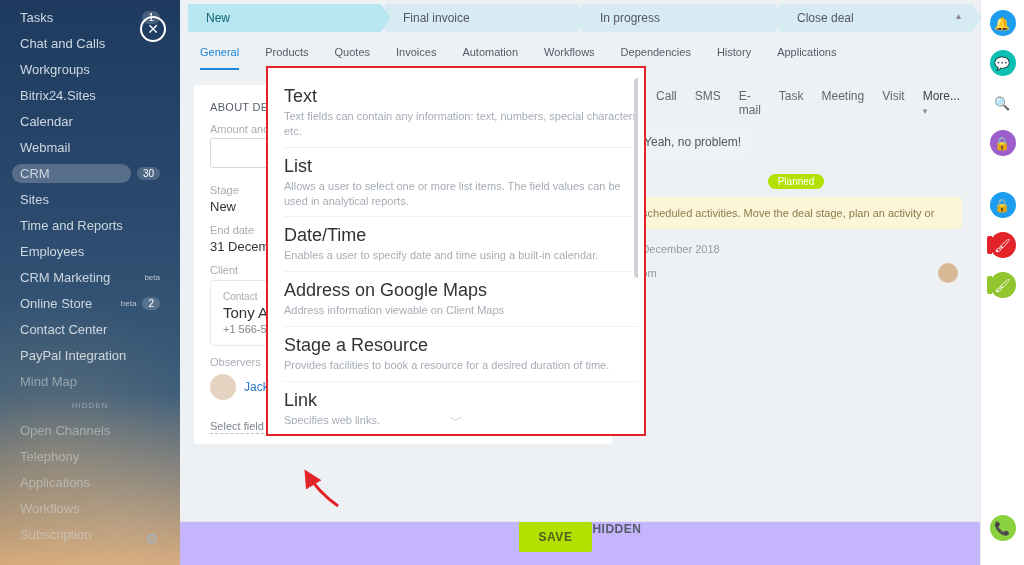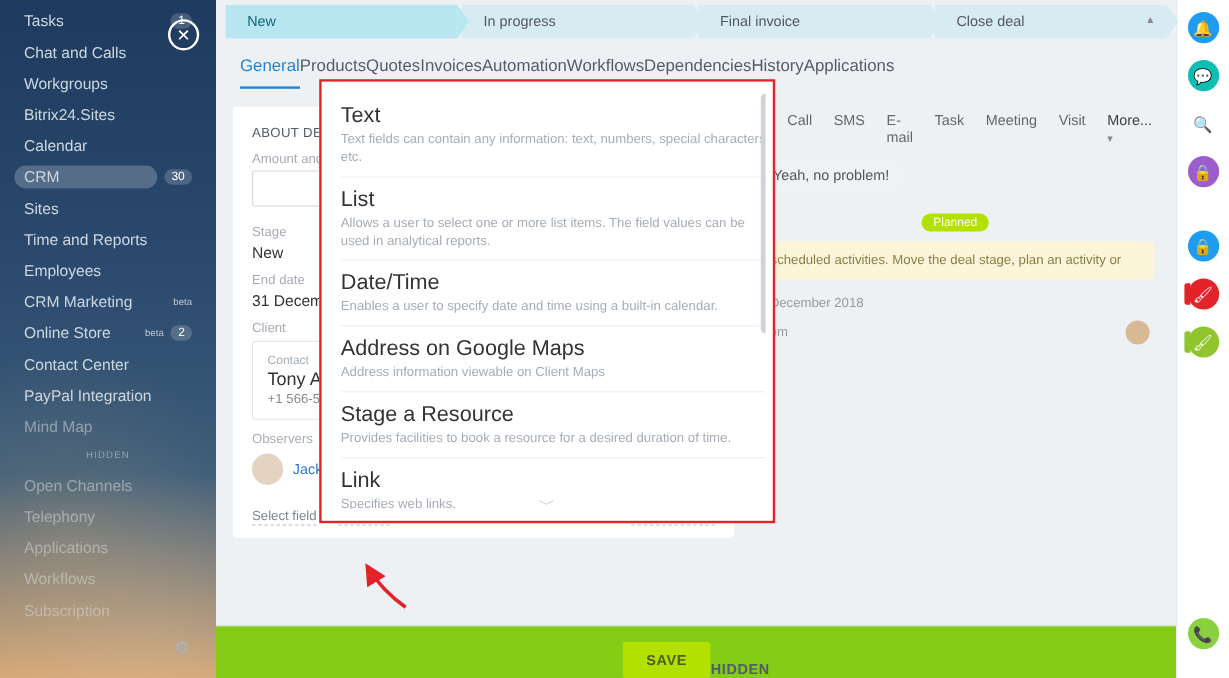--- a/index.html
+++ b/index.html
@@ -22,21 +22,21 @@
   
   .pipeline{display:flex;height:28px;margin:4px 4px 0 4px}
   .stage{flex:1;position:relative;background:#d7ecf2;color:#556;height:28px;line-height:28px;font-size:12px;padding-left:18px;margin-right:4px;cursor:pointer}
   .stage:first-child{background:#b8e7f2;color:#167;margin-left:4px}
   .stage::after{content:"";position:absolute;right:-10px;top:0;border-left:10px solid #d7ecf2;border-top:14px solid transparent;border-bottom:14px solid transparent;z-index:1}
   .stage:first-child::after{border-left-color:#b8e7f2}
   .stage.cd{flex:1}
   .stage-caret{position:absolute;right:8px;top:6px;width:16px;height:16px;color:#889;font-size:10px}
   .pipe-wrap{position:relative}
   
-  .tabs{display:flex;padding:14px 20px 0 20px;font-size:14px;color:#535c69;border-bottom:1px solid transparent}
+  .tabs{display:flex;gap:26px;padding:14px 20px 0 20px;font-size:11px;color:#535c69;border-bottom:1px solid transparent}
   .tab{padding-bottom:10px;cursor:pointer}
   .tab.active{color:#1c86d8;border-bottom:2px solid #1c86d8}
   
   .content{display:flex;align-items:flex-start;padding:14px 14px 0 14px;gap:14px}
   .left-col{width:440px;background:#fff;border-radius:3px;padding:16px 16px 10px 16px;position:relative}
   .section-title{font-size:11px;color:#545c69;letter-spacing:.3px;margin-bottom:10px}
   .field-label{font-size:11px;color:#a7adb5;margin-bottom:3px;margin-top:10px}
   .field-val{font-size:13px;color:#333}
   .amount-input{width:100%;height:30px;border:1px solid #d6dadf;border-radius:2px;margin-bottom:6px}
   .client-card{border:1px solid #e7e9ec;border-radius:3px;padding:10px 12px;margin-top:4px}
@@ -58,21 +58,21 @@
   .act-tabs .more-dd{color:#404040}
   .act-tabs .more-dd::after{content:" ▾";font-size:9px;color:#888}
   .bubble{background:#eef2f5;border-radius:14px;padding:8px 14px;font-size:12px;color:#555;display:inline-block;margin-left:4px}
   .planned-wrap{text-align:center;margin:14px 0 8px}
   .planned{background:#b2e100;color:#fff;font-size:10px;padding:2px 10px;border-radius:10px}
   .warn-box{background:#fdf5d8;border-radius:4px;padding:10px 12px;font-size:11px;color:#8a7d4a;margin:0 4px}
   .date-sep{text-align:left;font-size:11px;color:#999;margin:14px 0 8px}
   .time-line{font-size:11px;color:#999;padding-left:6px}
   .mini-avatar{width:20px;height:20px;border-radius:50%;background:#d9b896;display:inline-block;float:right;margin-right:8px}
   
-  .savebar{position:absolute;left:180px;right:44px;bottom:0;height:44px;background:#84cc16;border-top:1px solid #e3e6ea;display:flex;align-items:flex-end;justify-content:center;}
+  .savebar{position:absolute;left:180px;right:44px;bottom:0;height:44px;background:#c4b5fd;border-top:1px solid #e3e6ea;display:flex;align-items:flex-start;justify-content:center;}
   .btn-save{background:#b2e100;color:#535c1a;border:none;height:30px;padding:0 20px;font-size:12px;font-weight:700;letter-spacing:.5px;border-radius:2px;cursor:pointer}
   .btn-cancel{background:none;border:none;color:#535c69;font-size:12px;font-weight:700;letter-spacing:.5px;cursor:pointer}
   
   .popover{position:absolute;left:266px;top:66px;width:380px;height:370px;background:#fff;border:2px solid #e2232a;z-index:50;padding:10px 6px 0 16px}
   .popover-inner{height:346px;overflow:hidden;position:relative}
   .ftype{padding:8px 0;border-bottom:1px solid #f0f1f3;cursor:pointer}
   .ftype:last-child{border-bottom:none}
   .ft-title{font-size:18px;color:#333;margin-bottom:2px}
   .ft-desc{font-size:11px;color:#a6adb6;line-height:1.35}
   .pop-scroll{position:absolute;right:-4px;top:0;width:8px;height:200px;background:#cfd3d8;border-radius:4px}
@@ -106,20 +106,23 @@
       </div>
       <div class="side-item">
         <span class="label">Workgroups</span>
       </div>
       <div class="side-item">
         <span class="label">Bitrix24.Sites</span>
       </div>
       <div class="side-item">
         <span class="label">Calendar</span>
       </div>
+      <div class="side-item">
+        <span class="label">Webmail</span>
+      </div>
       <div class="side-item active">
         <span class="label">CRM</span>
         <span class="badge">30</span>
       </div>
       <div class="side-item">
         <span class="label">Sites</span>
       </div>
       <div class="side-item">
         <span class="label">Time and Reports</span>
       </div>
@@ -163,22 +166,22 @@
         <span class="label">Subscription</span>
       </div>
     </div>
   <div class="side-gear">⚙</div>
 </div>
 
 <div class="main">
   <div class="pipe-wrap">
     <div class="pipeline">
       <div class="stage"><span>New</span></div>
+      <div class="stage"><span>Final invoice</span></div>
       <div class="stage"><span>In progress</span></div>
-      <div class="stage"><span>Final invoice</span></div>
       <div class="stage cd"><span>Close deal</span></div>
     </div>
     <div class="stage-caret">▴</div>
   </div>
 
   <div class="tabs" id="tabs-row">
       <div class="tab active">General</div>
       <div class="tab">Products</div>
       <div class="tab">Quotes</div>
       <div class="tab">Invoices</div>

